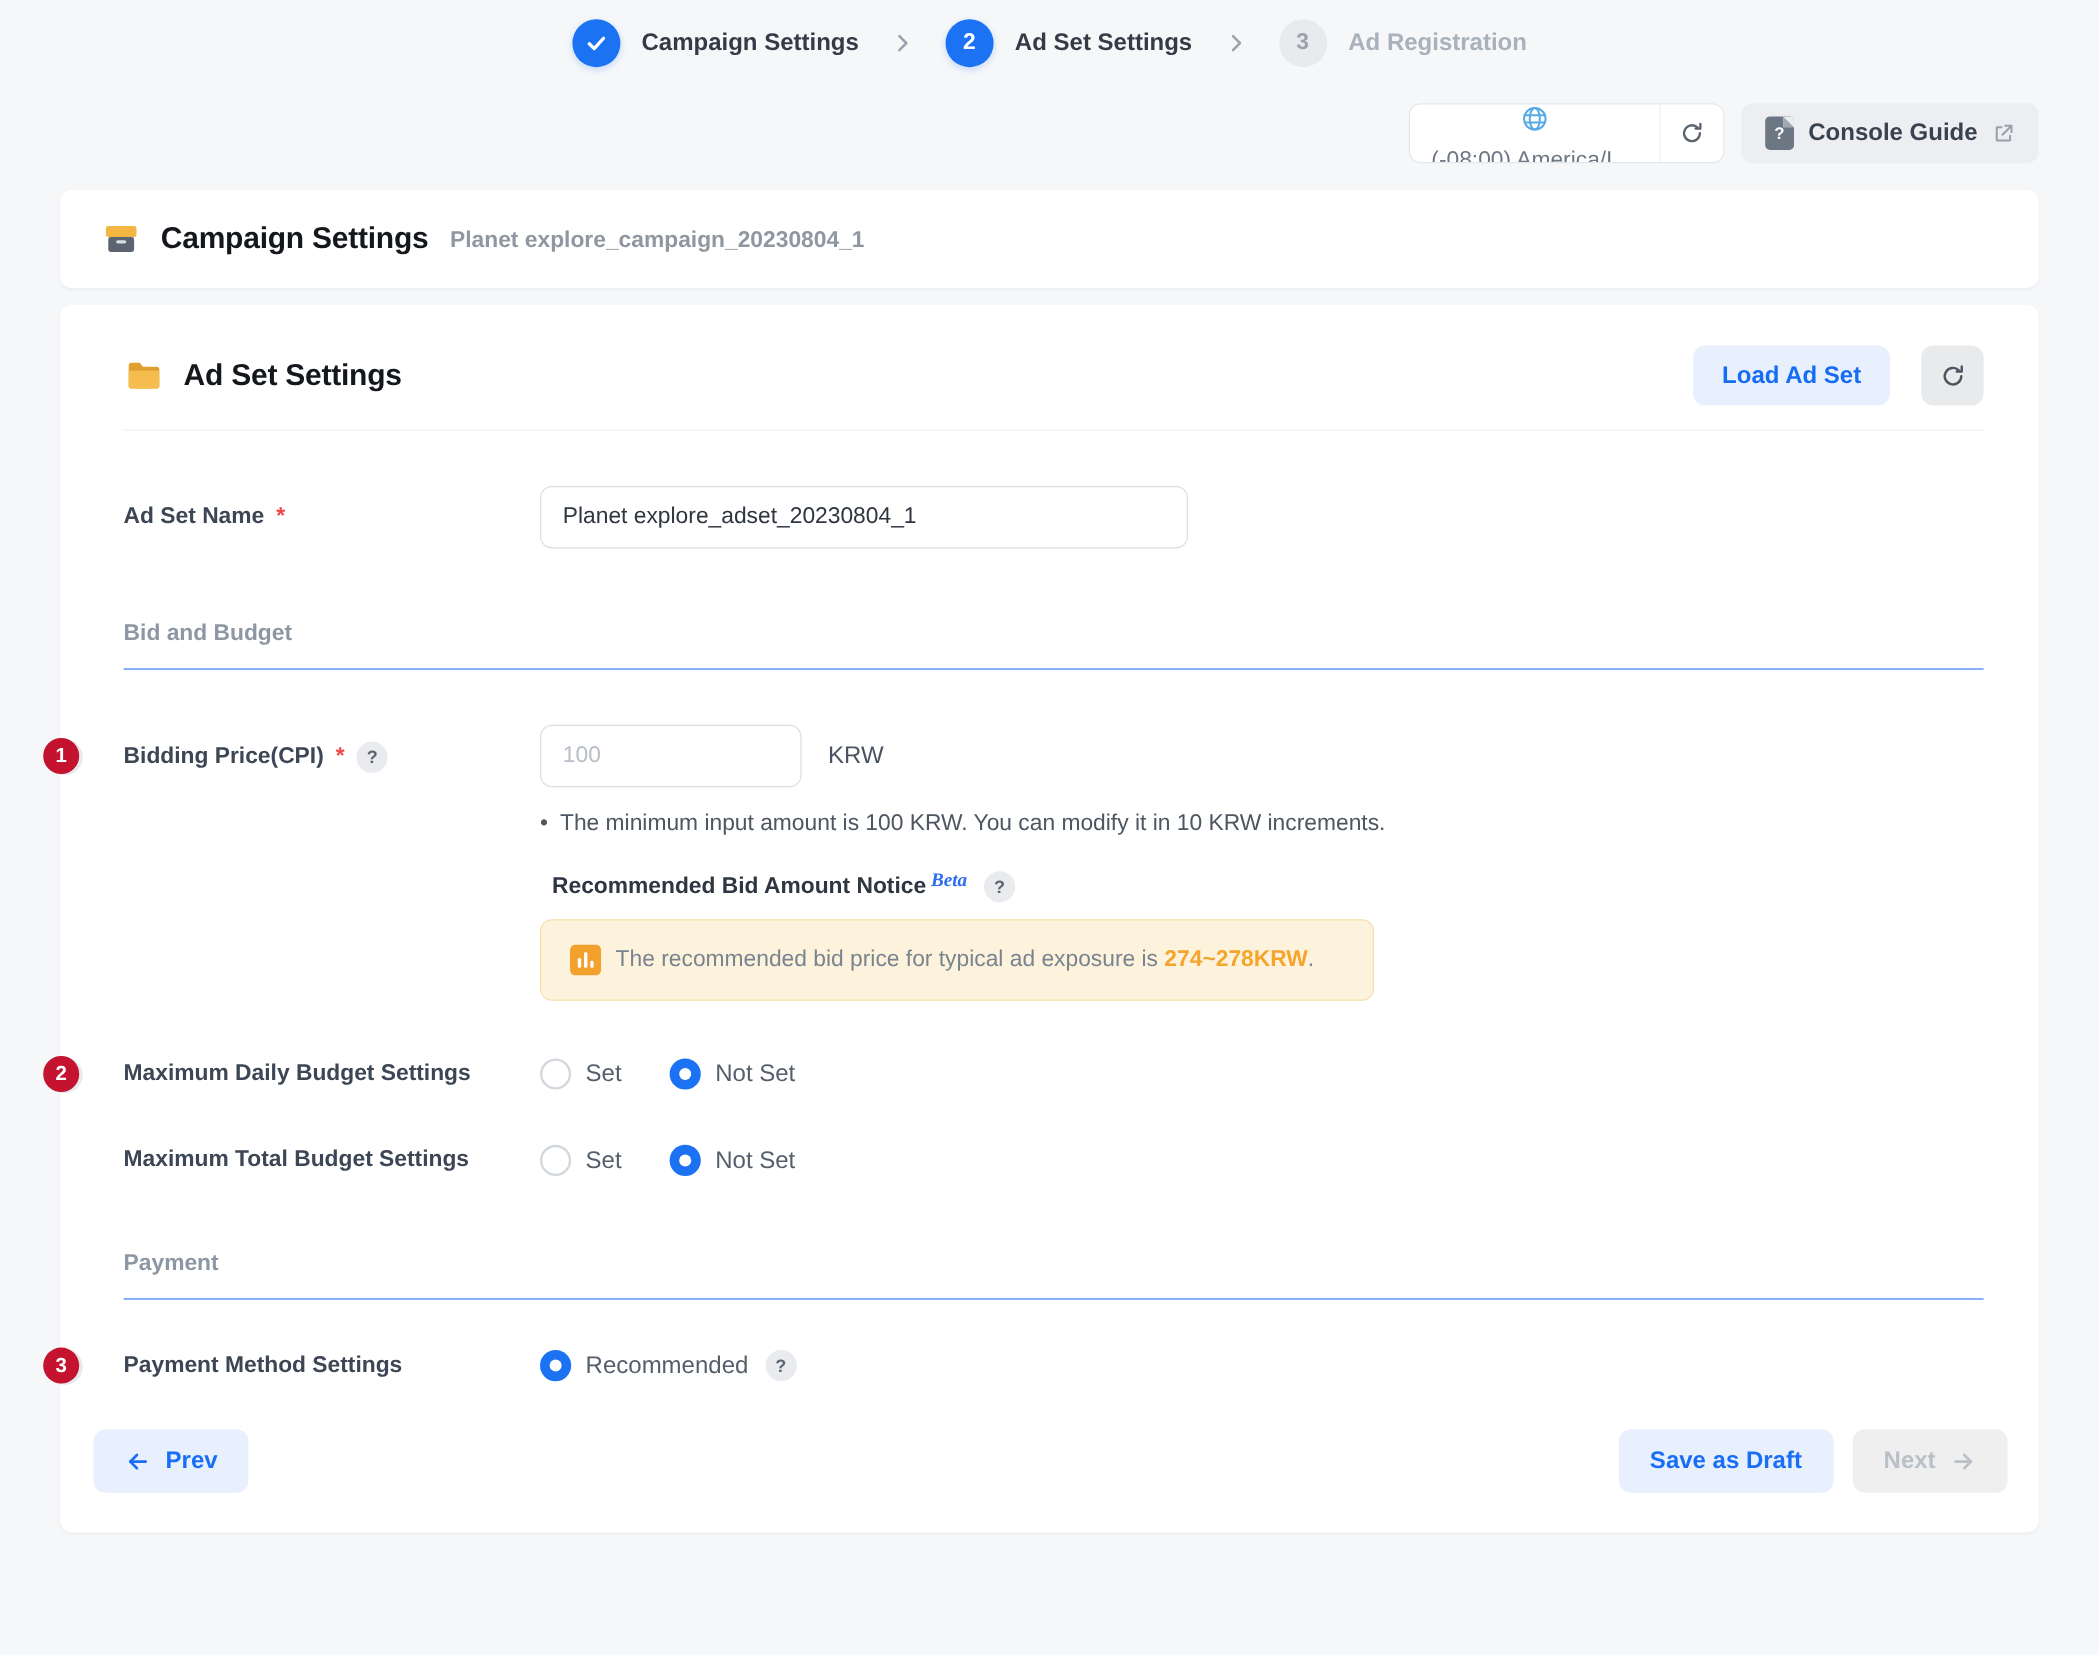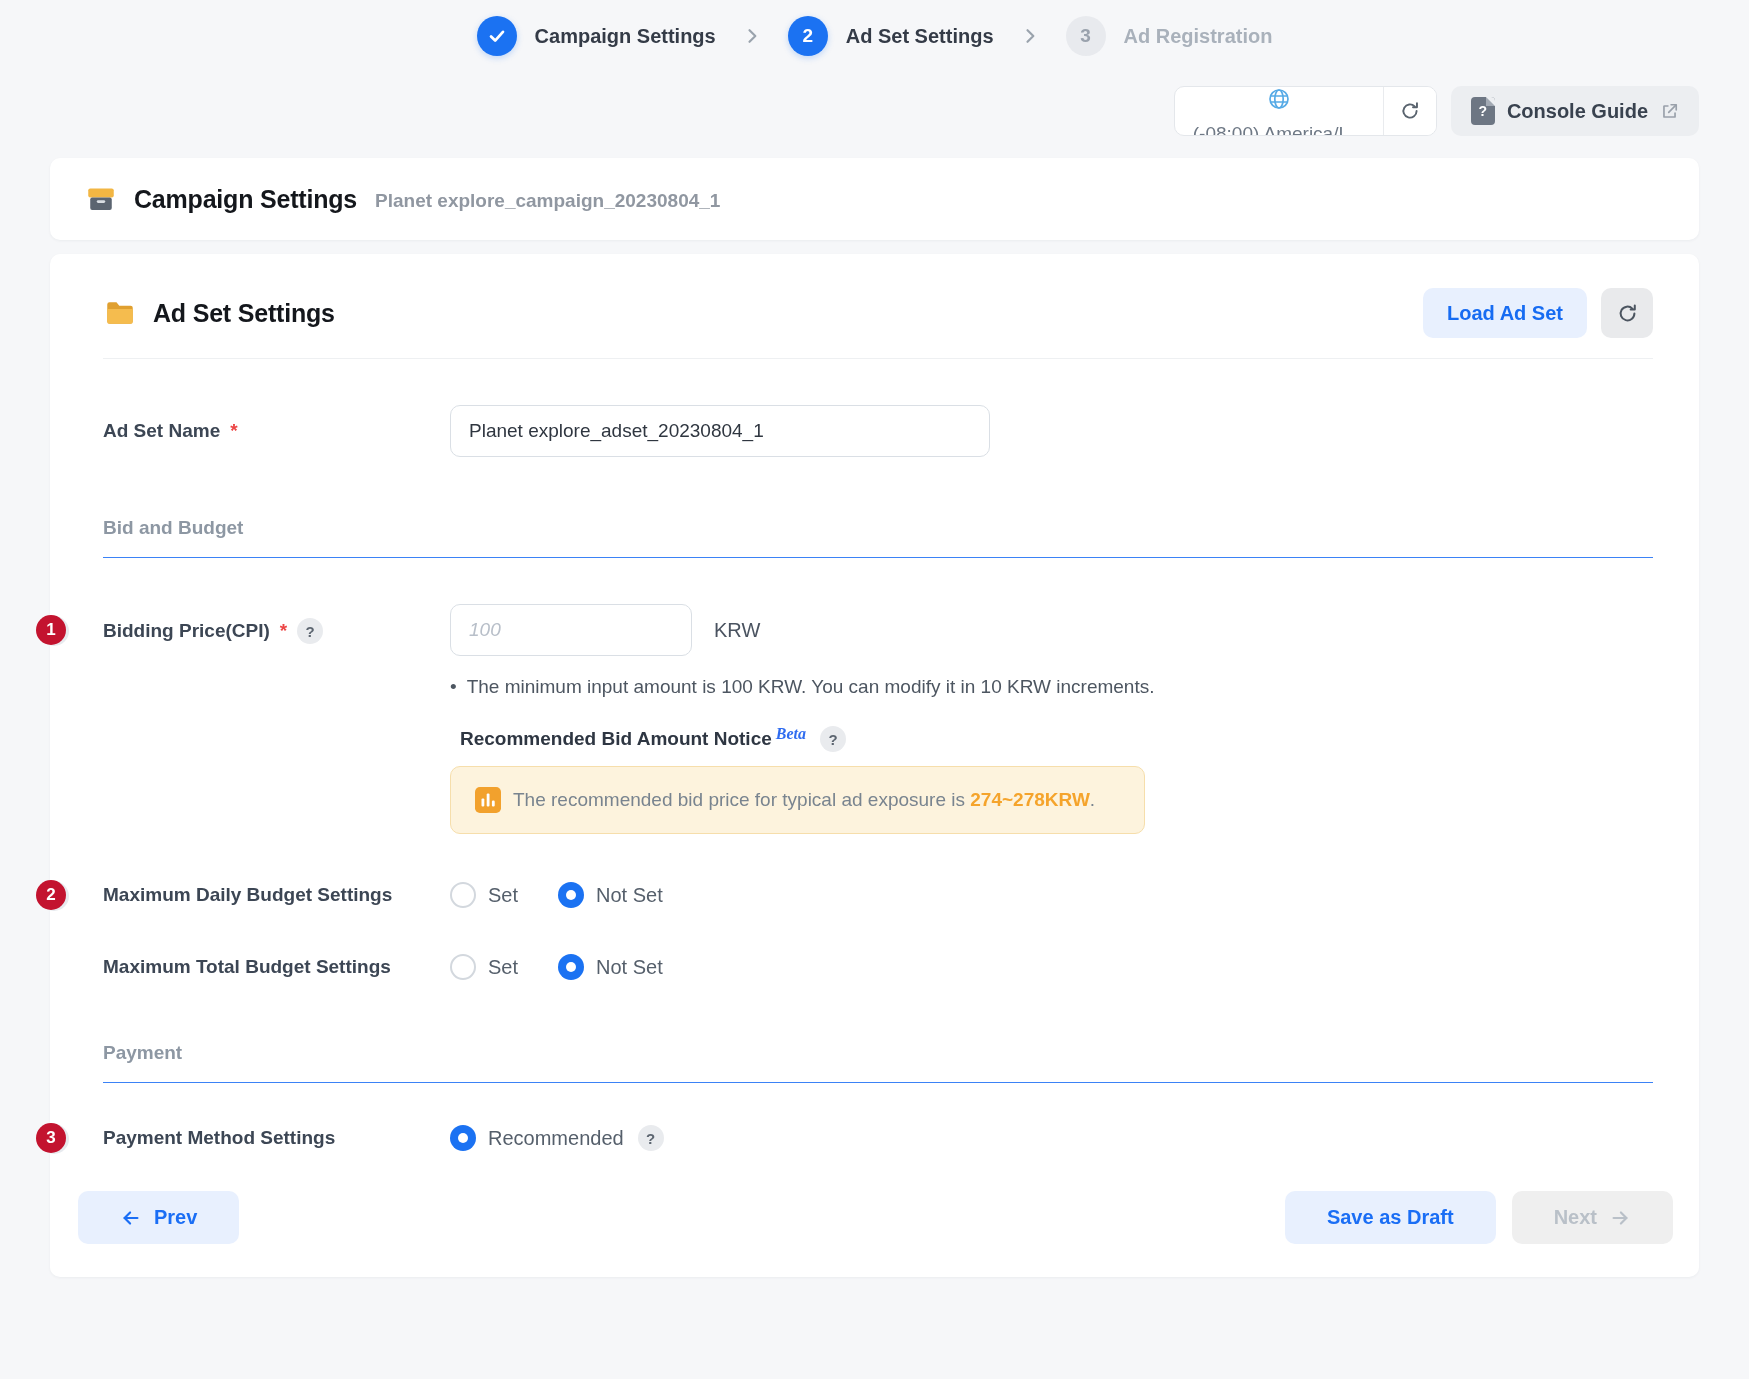--- a/index.html
+++ b/index.html
@@ -53,21 +53,21 @@
 
   
   .card { background:#fff; border-radius:10px; margin:0 50px; box-shadow:0 1px 3px rgba(25,35,55,.05); }
   .campaign-card { margin-top:22px; padding:24px 34px; display:flex; align-items:center; gap:16px; }
   .campaign-title { font-size:25px; font-weight:800; color:#14171c; letter-spacing:-.2px; }
   .campaign-name { font-size:19px; font-weight:700; color:#9097a1; margin-left:2px; padding-top:4px; }
 
   .adset-card { margin-top:14px; position:relative; padding:34px 46px 33px 53px; }
   .adset-header { display:flex; align-items:center; gap:16px; padding-bottom:20px; border-bottom:1px solid #eef0f2; }
   .adset-title { font-size:25px; font-weight:800; color:#14171c; letter-spacing:-.2px; flex:1; }
-  .header-actions { display:flex; gap:14px; }
+  .header-actions { display:flex; gap:26px; }
   .load-btn {
     background:#e8f0fe; color:#176cf2; font-family:inherit; font-weight:700; font-size:20px;
     padding:0 24px; height:50px; border-radius:10px; border:none; cursor:pointer;
   }
   .icon-btn {
     width:52px; height:50px; background:#e9eaec; border-radius:10px; border:none;
     display:flex; align-items:center; justify-content:center; cursor:pointer;
   }
 
   
@@ -75,21 +75,21 @@
   .form-label { width:347px; flex:none; font-size:19px; font-weight:700; color:#3c4654; display:flex; align-items:center; gap:10px; }
   .req { color:#ec4646; font-weight:700; }
   .row-center { align-items:center; }
 
   .text-input {
     height:52px; border:1px solid #dadfe5; border-radius:10px; padding:0 18px;
     font-family:inherit; font-size:19px; color:#2f3640; background:#fff; outline:none;
   }
   .text-input::placeholder { color:#b8bfc9; }
   .name-input { width:540px; }
-  .bid-input { width:242px;font-style:italic; }
+  .bid-input { width:218px; }
 
   .section-title { margin-top:60px; font-size:19px; font-weight:700; color:#8d97a3; padding-bottom:18px; border-bottom:1px solid #3b82f6; }
 
   .badge {
     position:absolute; left:-67px; width:30px; height:30px; border-radius:50%;
     background:#c3132f; color:#fff; font-weight:700; font-size:17px;
     display:flex; align-items:center; justify-content:center;
     box-shadow:3px 1px 0 0 #e7eaee;
   }
   .badge.mid { top:50%; transform:translateY(-50%); }
@@ -132,21 +132,21 @@
     border-radius:50%; background:#fff; transform:translate(-50%,-50%);
   }
 
   .row-payment { margin-top:40px; height:30px; }
   .row-payment .help { margin-left:2px; }
 
   
   .footer { display:flex; align-items:center; margin:38px -20px 0 -25px; }
   .btn {
     height:53px; border-radius:10px; font-family:inherit; font-size:20px; font-weight:700;
-    display:inline-flex; align-items:center; gap:12px; padding:0 42px; border:none; cursor:pointer;
+    display:inline-flex; align-items:center; gap:12px; padding:0 26px; border:none; cursor:pointer;
   }
   .btn-lightblue { background:#e8f0fe; color:#1a6ef5; }
   .btn-disabled { background:#efefef; color:#b9c0c8; cursor:default; }
   .footer-spacer { flex:1; }
   .footer .gap { width:16px; }
 
   svg { display:block; }
 </style>
 </head>
 <body>

